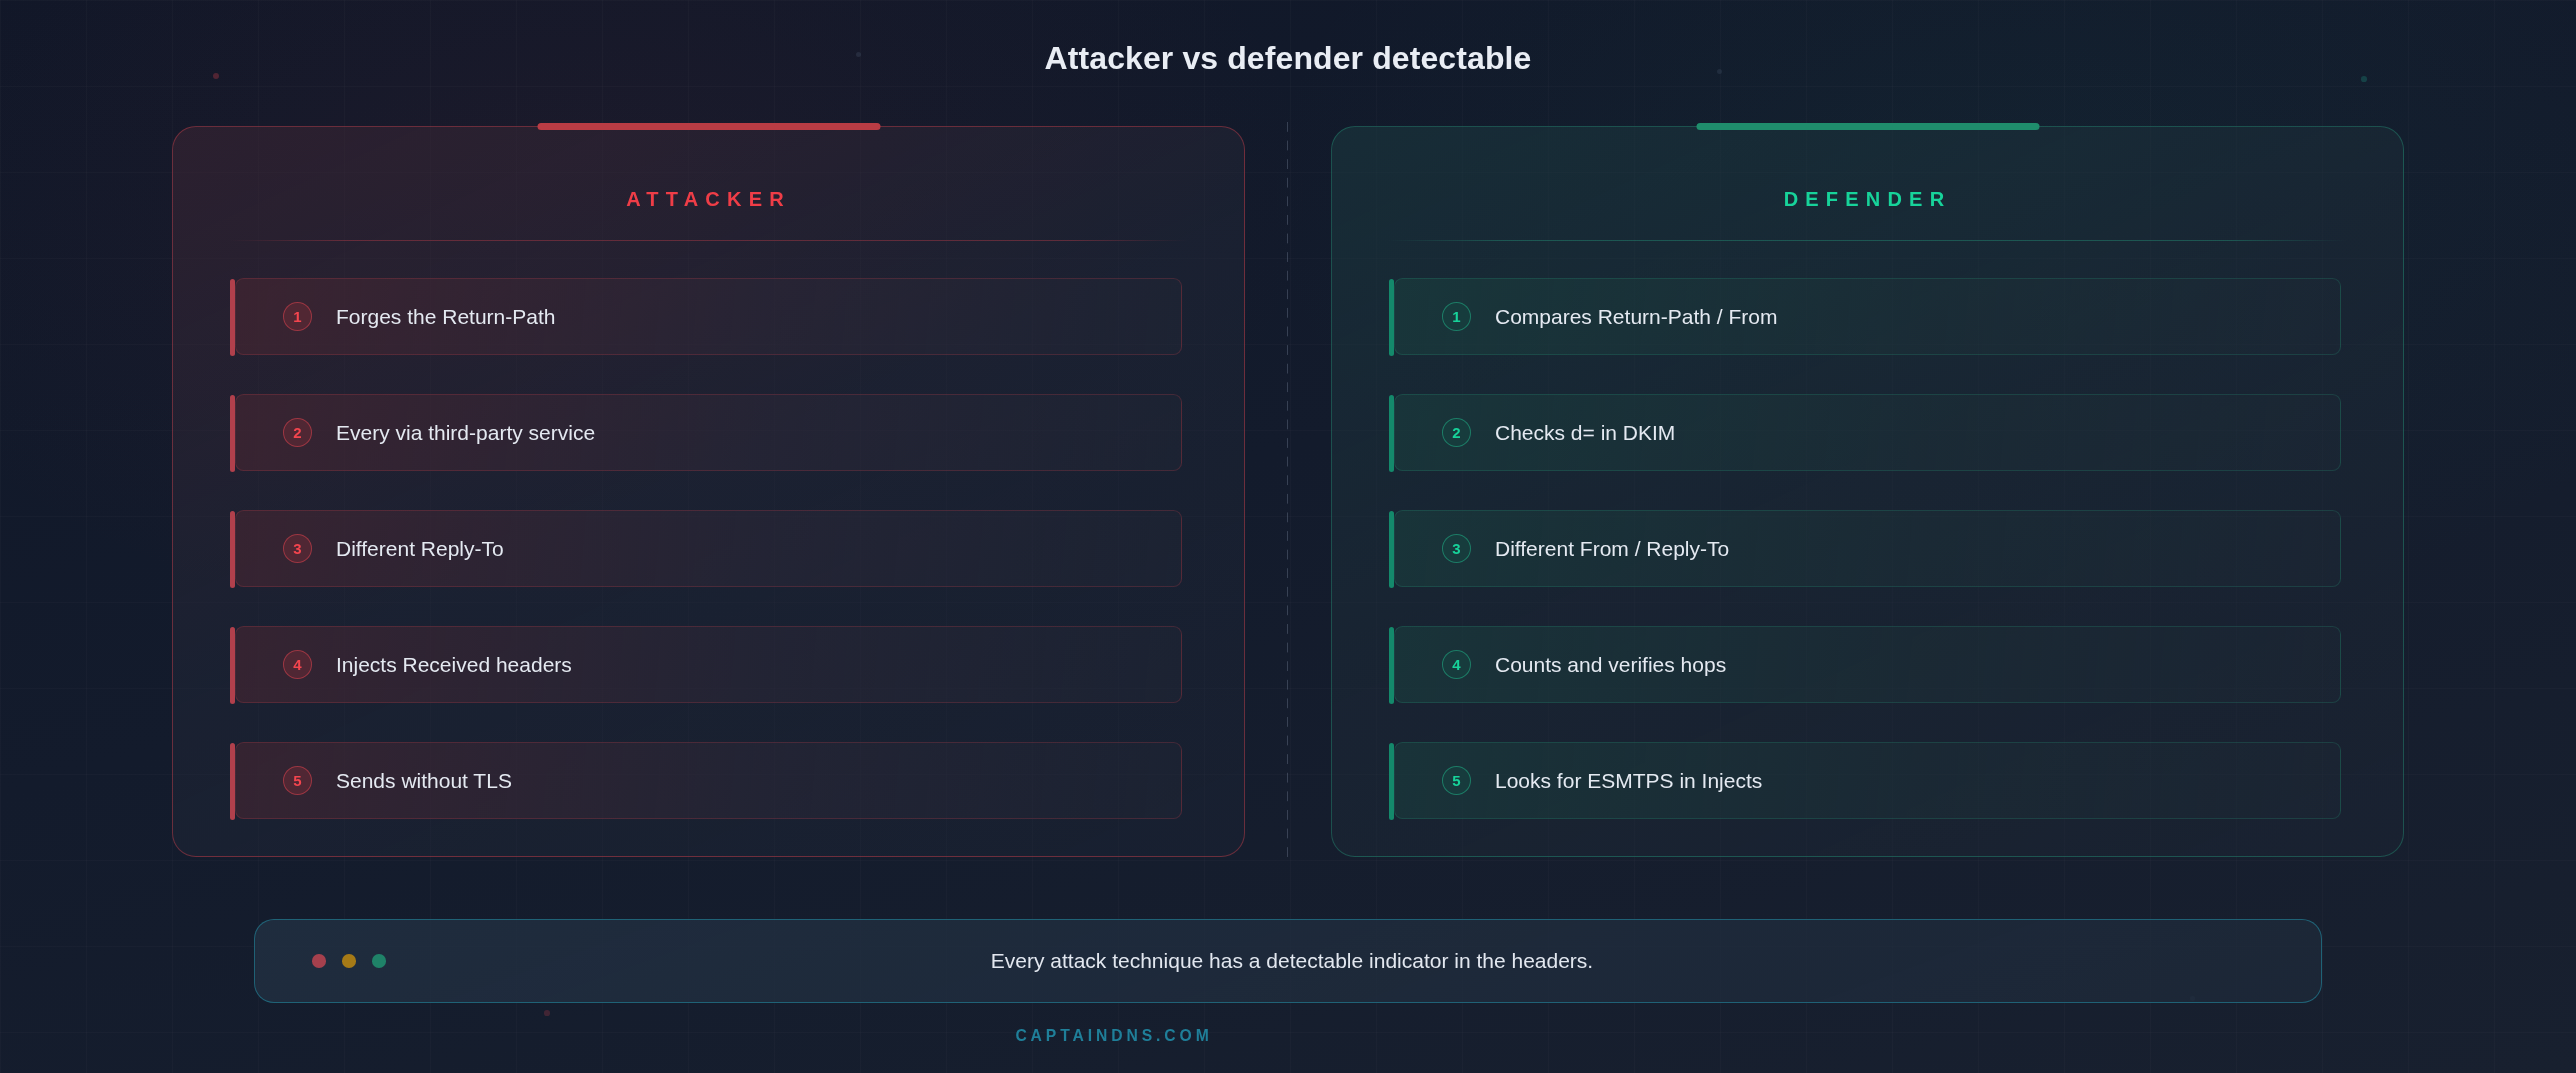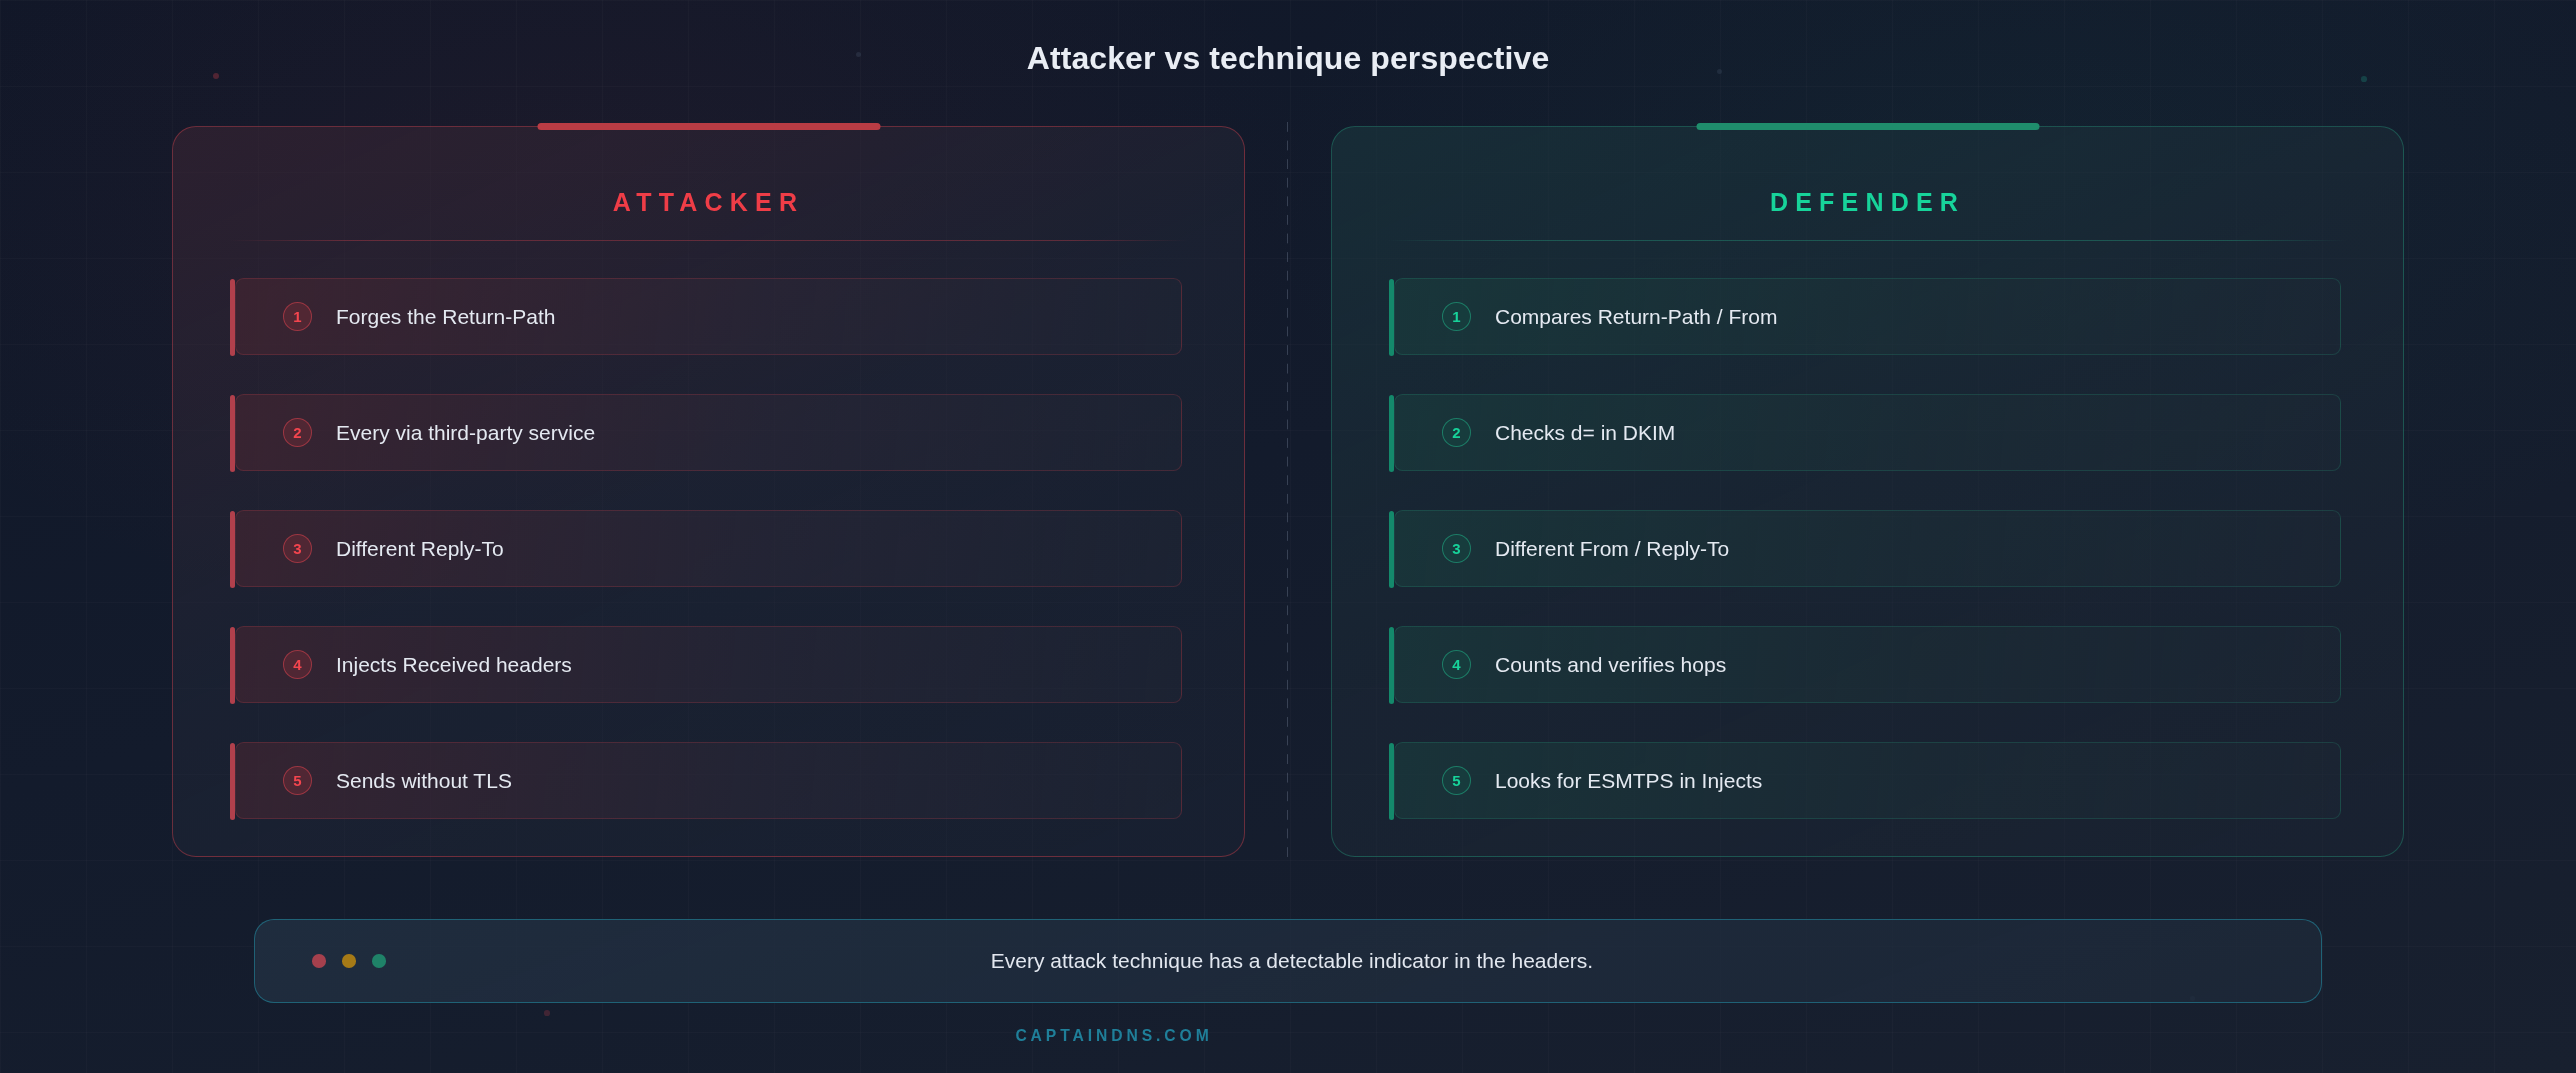--- a/index.html
+++ b/index.html
@@ -67,21 +67,21 @@
   .accent-bar {
     position:absolute; top:-2.9px; left:50%; transform:translateX(-50%);
     width:343px; height:6.4px; border-radius:4.3px;
   }
   #panel-attacker .accent-bar { background:#b93c44; }
   #panel-defender .accent-bar { background:#1f8d6c; }
 
   .panel-heading {
     position:absolute; top:62px; left:0; width:100%;
     text-align:center;
-    font-size:25px; font-weight:bold;
+    font-size:20px; font-weight:bold;
     letter-spacing:7.2px;
   }
   #panel-attacker .panel-heading { color:#ef3d47; }
   #panel-defender .panel-heading { color:#17d39a; }
 
   .panel-divider {
     position:absolute; top:114px; left:57px; right:57px; height:1.4px;
   }
   #panel-attacker .panel-divider { background:linear-gradient(90deg, rgba(186,60,72,0), rgba(186,60,72,.42) 12%, rgba(186,60,72,.42) 88%, rgba(186,60,72,0)); }
   #panel-defender .panel-divider { background:linear-gradient(90deg, rgba(36,150,122,0), rgba(36,150,122,.42) 12%, rgba(36,150,122,.42) 88%, rgba(36,150,122,0)); }
@@ -180,21 +180,21 @@
 
   <div id="grid"></div>
 
   <div class="speck" style="left:213px;top:73px;width:6.4px;height:6.4px;background:rgba(170,55,68,.40);"></div>
   <div class="speck" style="left:856px;top:52px;width:5px;height:5px;background:rgba(120,140,170,.16);"></div>
   <div class="speck" style="left:1717px;top:69px;width:5px;height:5px;background:rgba(120,140,170,.14);"></div>
   <div class="speck" style="left:2361px;top:76px;width:5.7px;height:5.7px;background:rgba(30,150,130,.30);"></div>
   <div class="speck" style="left:544px;top:1010px;width:5.7px;height:5.7px;background:rgba(170,55,68,.30);"></div>
   <div class="speck" style="left:2190px;top:996px;width:5px;height:5px;background:rgba(120,140,170,.14);"></div>
 
-  <div id="title">Attacker vs technique perspective</div>
+  <div id="title">Attacker vs defender detectable</div>
 
   <div class="panel attacker" id="panel-attacker">
     <div class="panel-inner"></div>
     <div class="accent-bar"></div>
     <div class="panel-heading">ATTACKER</div>
     <div class="panel-divider"></div>
     <div class="item-list">
 
       <div class="item">
         <div class="item-bar"></div>

